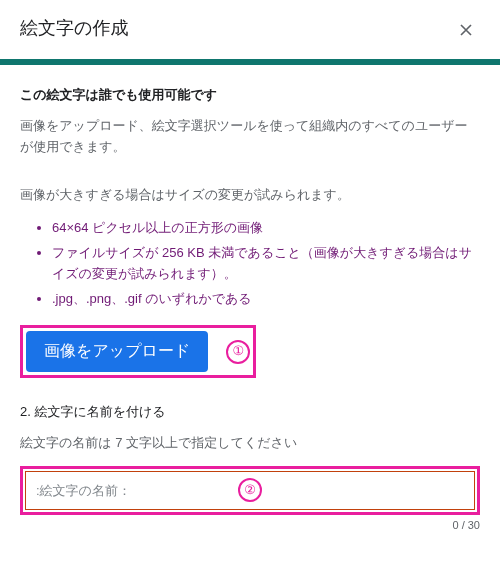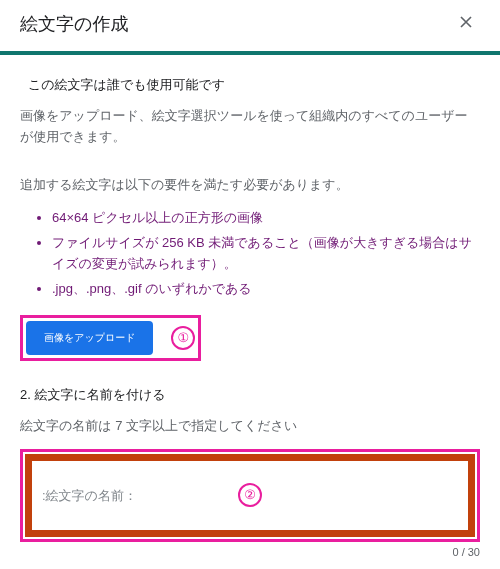--- a/index.html
+++ b/index.html
@@ -13,46 +13,45 @@
     .dialog {
       background: #fff;
       width: 500px;
       height: 569px;
       padding: 0;
       position: relative;
     }
     .header {
       display: flex;
       justify-content: space-between;
-      align-items: center;
-      padding: 8px 20px 12px 20px;
-      border-bottom: 4px solid #0f766e;
+      align-items: flex-start;
+      padding: 16px 20px 12px 20px;
+      border-bottom: 6px solid #0f766e;
     }
     .header h1 {
       font-size: 18px;
       font-weight: 500;
       color: #202124;
     }
     .close-btn {
       background: none;
       border: none;
       cursor: pointer;
       padding: 4px;
     }
     .close-btn svg { width: 20px; height: 20px; stroke: #5f6368; stroke-width: 2; }
     .content {
       padding: 20px 20px 12px 20px;
       font-size: 13px;
       color: #202124;
       line-height: 1.6;
     }
     .intro-bold {
-      font-weight: 400;
+      font-weight: 700;
       margin-bottom: 10px;
-      margin-left: 8px;
     }
     .intro-desc {
       color: #5f6368;
       margin-bottom: 28px;
     }
     .section-title {
       margin-bottom: 10px;
     }
     .section-desc {
       color: #5f6368;
@@ -68,21 +67,21 @@
       border: 3px solid #e91e9e;
       padding: 3px;
       width: fit-content;
     }
     .upload-btn {
       background: #1a73e8;
       color: #fff;
       border: none;
       border-radius: 4px;
       padding: 10px 18px;
-      font-size: 10px;
+      font-size: 16px;
       cursor: pointer;
     }
     .badge {
       width: 24px;
       height: 24px;
       border: 2px solid #e91e9e;
       border-radius: 50%;
       display: inline-flex;
       align-items: center;
       justify-content: center;
@@ -91,22 +90,22 @@
       font-weight: 500;
     }
     .input-wrap {
       border: 3px solid #e91e9e;
       padding: 2px;
       position: relative;
       margin-bottom: 2px;
     }
     .name-input {
       width: 100%;
-      border: 7px solid #c2410c;
-      padding: 27px 10px;
+      border: 1px solid #c2410c;
+      padding: 11px 10px;
       font-size: 13px;
       color: #5f6368;
       outline: none;
     }
     .name-input::placeholder { color: #80868b; }
     .badge-2 {
       position: absolute;
       left: 50%;
       top: 50%;
       transform: translate(-50%, -50%);
@@ -128,21 +127,21 @@
       <svg viewBox="0 0 24 24" fill="none">
           <path d="M6 6l12 12M18 6L6 18"></path>
         </svg>
     </button>
   </div>
 
   <div class="content">
     <p class="intro-bold">この絵文字は誰でも使用可能です</p>
     <p class="intro-desc">画像をアップロード、絵文字選択ツールを使って組織内のすべてのユーザーが使用できます。</p>
 
-    <p class="section-desc">追加する絵文字は以下の要件を満たす必要があります。</p>
+    <p class="section-desc">画像が大きすぎる場合はサイズの変更が試みられます。</p>
     <ul>
       <li>64×64 ピクセル以上の正方形の画像</li>
       <li>ファイルサイズが 256 KB 未満であること（画像が大きすぎる場合はサイズの変更が試みられます）。</li>
       <li>.jpg、.png、.gif のいずれかである</li>
     </ul>
 
     <div class="upload-row">
       <button class="upload-btn">画像をアップロード</button>
       <span class="badge">①</span>
     </div>

